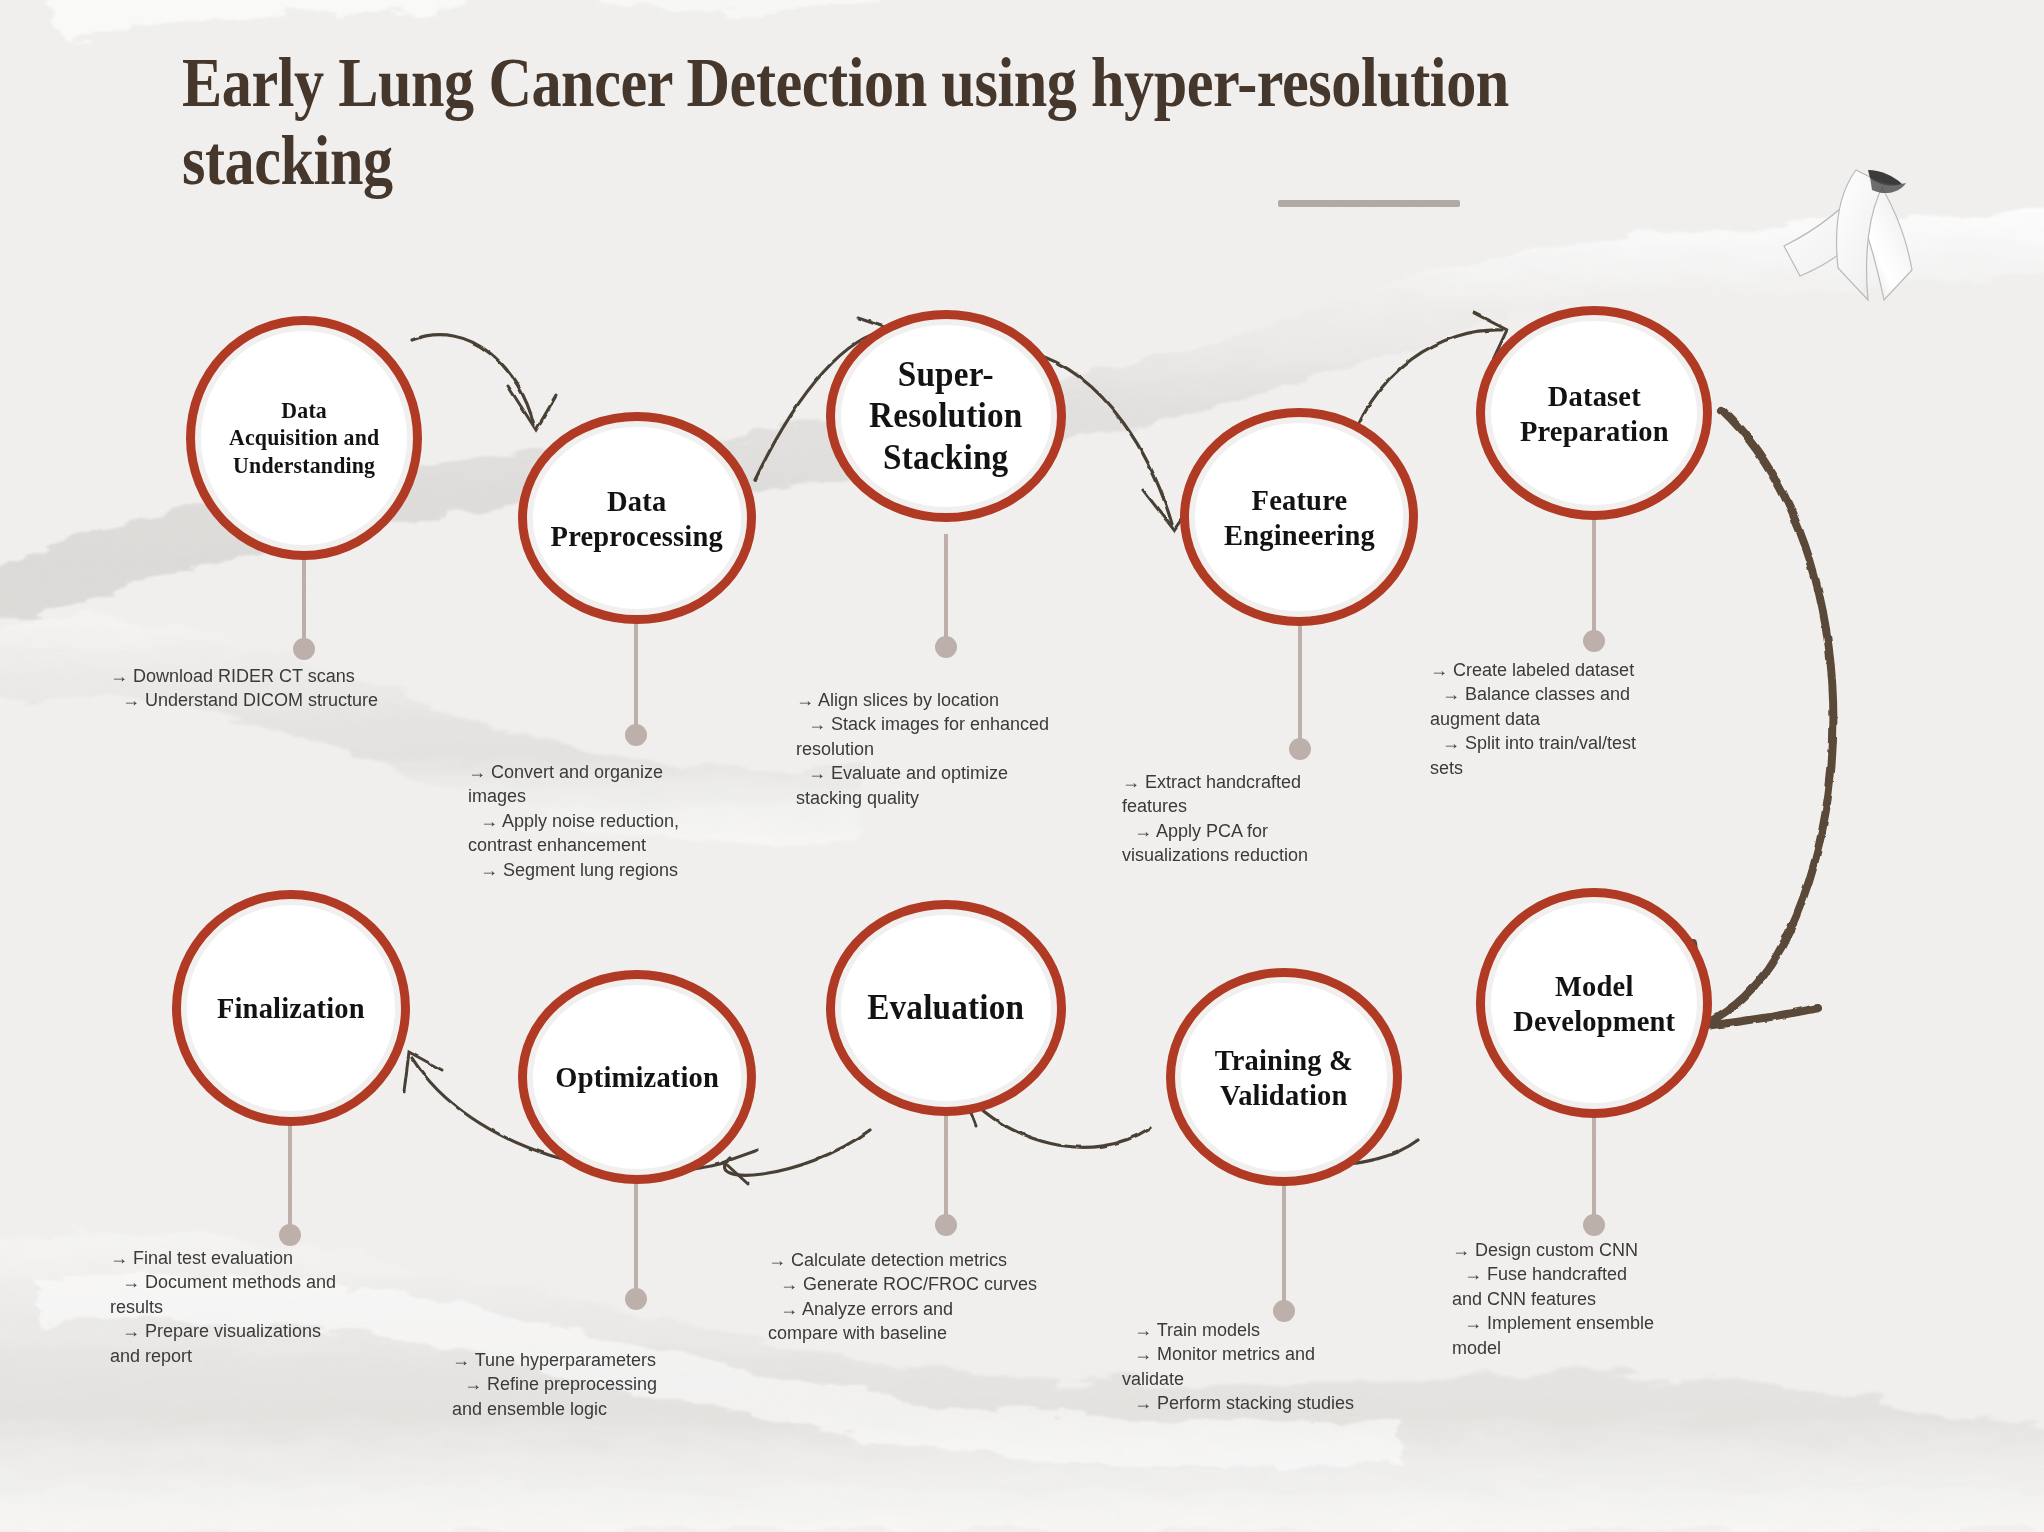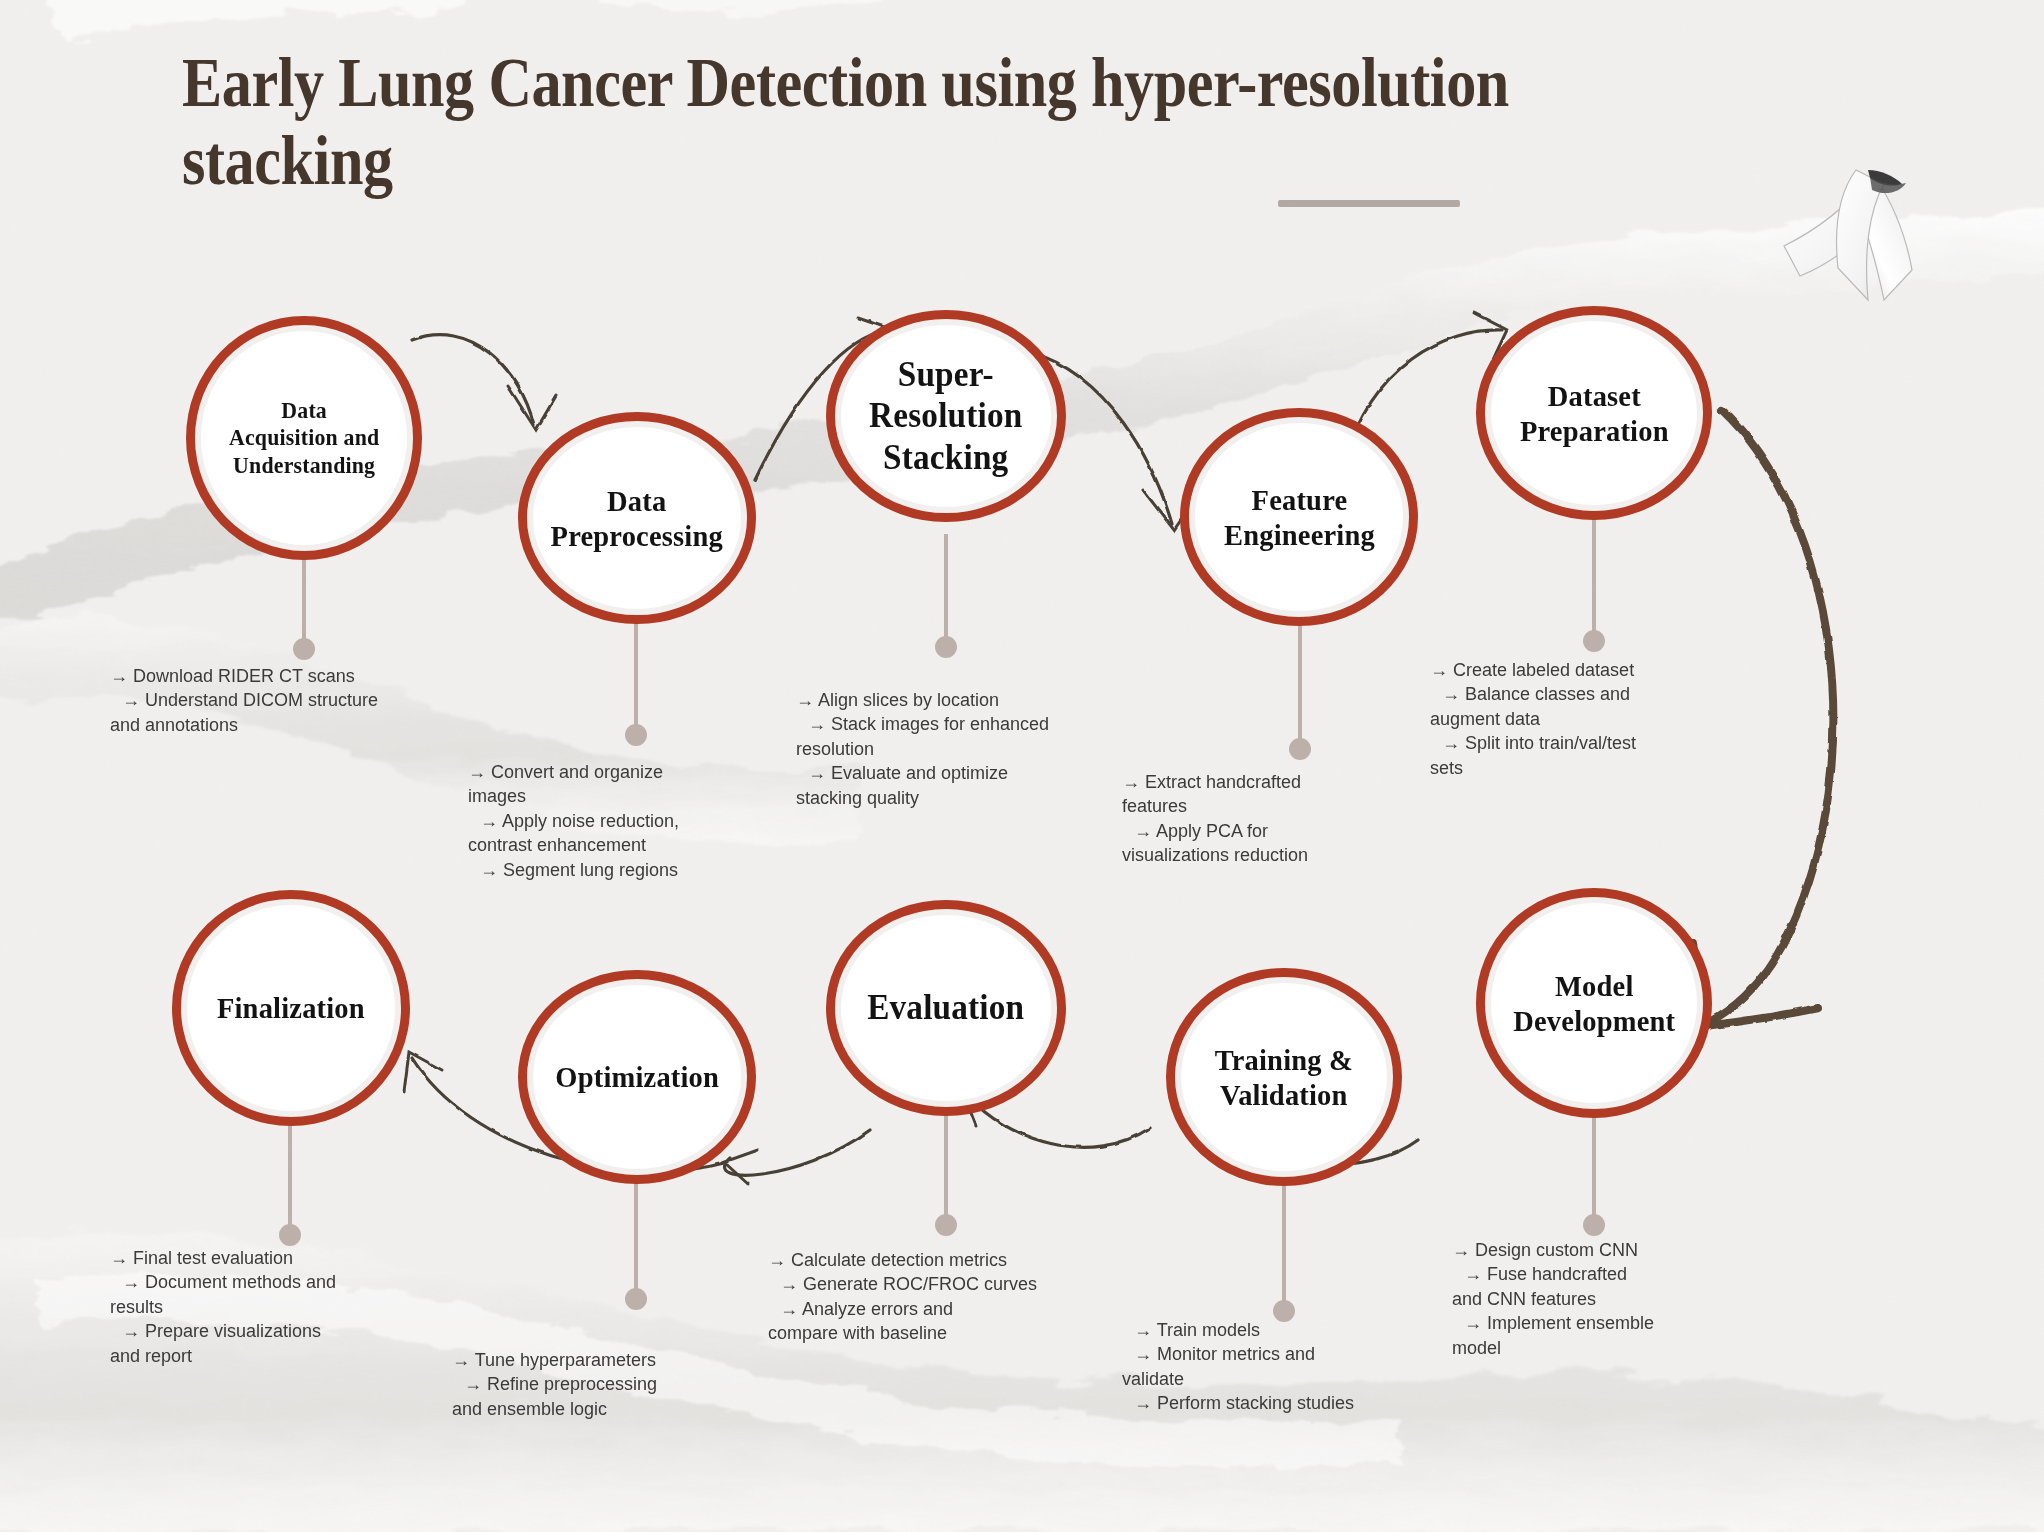--- a/index.html
+++ b/index.html
@@ -299,21 +299,20 @@
     <div class="node" style="left:1476px;top:888px;width:236px;height:230px;">
       <div class="node-label lbl-md" style="white-space:pre-line;">Model
 Development</div>
     </div>
   </div>
 
   <div id="notes">
     <div class="note" style="left:110px;top:664px;width:400px;">
       <span class="ln">→ Download RIDER CT scans</span>
       <span class="ln ind">→ Understand DICOM structure</span>
-      <span class="ln">and annotations</span>
     </div>
 
     <div class="note" style="left:468px;top:760px;width:330px;">
       <span class="ln">→ Convert and organize</span>
       <span class="ln">images</span>
       <span class="ln ind">→ Apply noise reduction,</span>
       <span class="ln">contrast enhancement</span>
       <span class="ln ind">→ Segment lung regions</span>
     </div>
 

